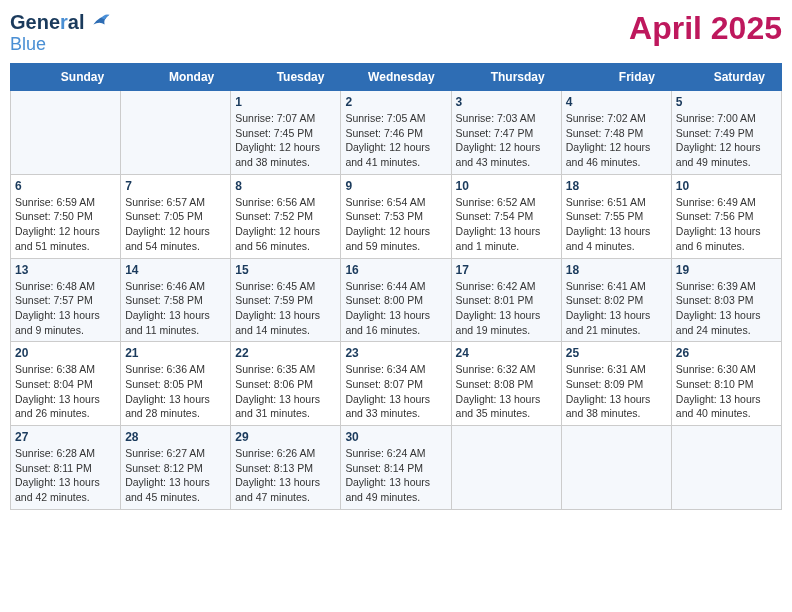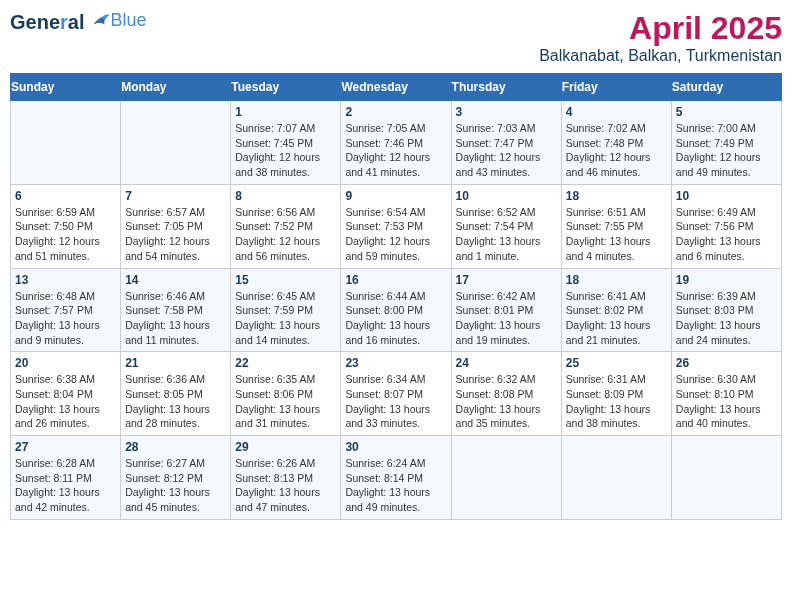--- a/index.html
+++ b/index.html
@@ -11,21 +11,21 @@
       padding: 10px;
     }
     .header {
       display: flex;
       justify-content: space-between;
       align-items: flex-start;
       margin-bottom: 8px;
     }
     .logo {
       display: flex;
-      flex-direction: row;
+      flex-direction: column;
       align-items: flex-start;
     }
     .title-block {
       text-align: right;
     }
     .month-title {
       font-size: 32px;
       color: #be185d;
       font-weight: bold;
     }
@@ -34,22 +34,22 @@
       color: #1a3a5c;
     }
     .calendar {
       width: 100%;
       border-collapse: collapse;
       font-size: 11px;
     }
     .calendar th {
       background: #2e6db4;
       color: #fff;
-      padding: 6px 0;
-      text-align: left;
+      padding: 6px 16px;
+      text-align: right;
       font-size: 12px;
       font-weight: bold;
       border: 1px solid #2e6db4;
     }
     .calendar td {
       border: 1px solid #ccc;
       vertical-align: top;
       padding: 4px;
       width: 110px;
       min-height: 80px;
@@ -110,21 +110,20 @@
       </span>
       <svg class="logo-bird" viewBox="0 0 30 30" xmlns="http://www.w3.org/2000/svg">
         <path d="M8 18 Q15 8 28 6 Q20 12 22 18 Q16 14 8 18Z" fill="#2e6db4"></path>
         <path d="M18 10 Q22 4 28 6 Q24 8 22 12Z" fill="#4a90d9"></path>
       </svg>
     </div>
     <div class="logo-blue-text">Blue</div>
   </div>
   <div class="title-block">
     <div class="month-title">April 2025</div>
-    <div class="location-title">Balkanabat, Balkan, Turkmenistan</div>
   </div>
 </div>
 
 <table class="calendar">
   <thead>
     <tr>
     <th>Sunday</th>
         <th>Monday</th>
         <th>Tuesday</th>
         <th>Wednesday</th>

